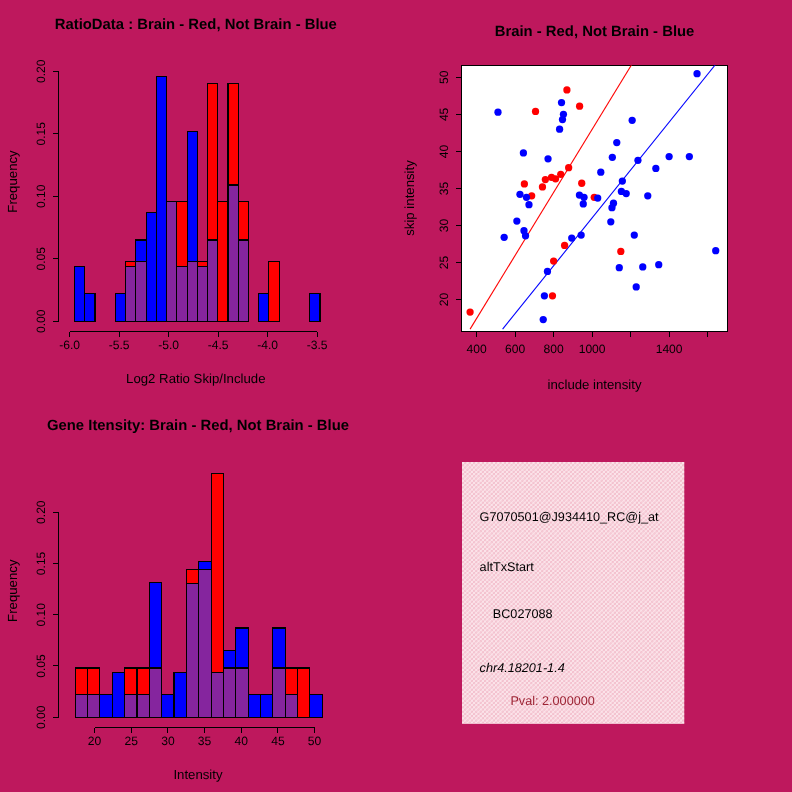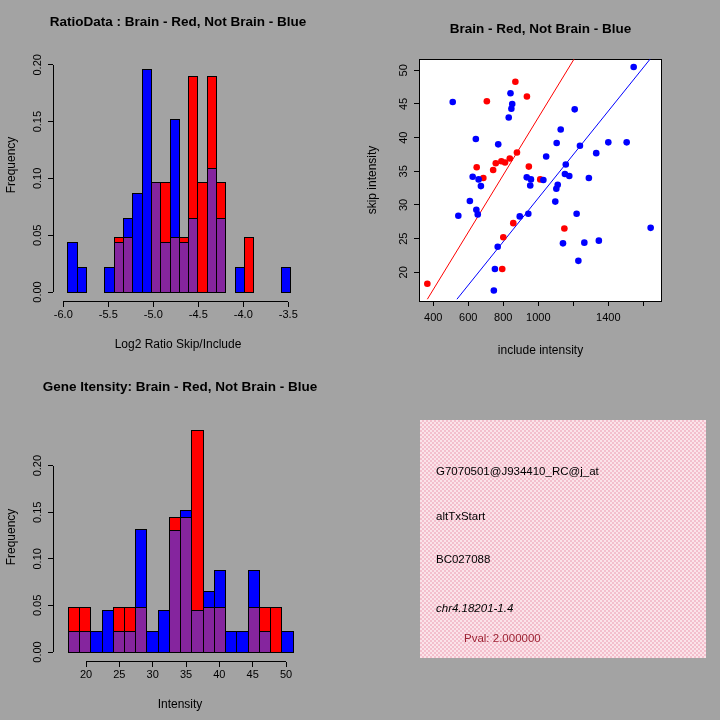--- a/index.html
+++ b/index.html
@@ -1,33 +1,33 @@
 <!DOCTYPE html>
 <html><head>
 <meta charset="utf-8">
 <style>
   html,body{margin:0;padding:0;background:#ffffff;}
   body{width:720px;height:720px;position:relative;overflow:hidden;
        font-family:"Liberation Sans",sans-serif;}
-  #figure{position:absolute;left:0;top:0;width:720px;height:720px;background:#a3a3a3;}
+  #figure{position:absolute;left:0;top:0;width:720px;height:720px;background:#be185d;}
   svg.panel{position:absolute;width:360px;height:360px;}
   svg.panel text{font-family:"Liberation Sans",sans-serif;fill:#000;}
   #panel-ratio{left:0;top:0;}
   #panel-scatter{left:360px;top:0;}
   #panel-gene{left:0;top:360px;}
-  #info-panel{position:absolute;left:420px;top:420px;width:286px;height:238px;
+  #info-panel{position:absolute;left:420px;top:420px;width:202px;height:238px;
       background-color:#fbe3e9;
       background-image:
         linear-gradient(45deg,#f3bfcd 25%,transparent 25%,transparent 75%,#f3bfcd 75%),
         linear-gradient(45deg,#f3bfcd 25%,transparent 25%,transparent 75%,#f3bfcd 75%);
       background-size:4px 4px;background-position:0 0,2px 2px;}
   .info-line{position:absolute;left:16px;font-size:11.5px;color:#000;white-space:nowrap;}
   #info-probe{top:45px;}
   #info-event{top:90px;text-align:right;}
-  #info-acc{top:133px;}
+  #info-acc{top:133px;margin-left:12px;}
   #info-locus{top:182px;font-style:italic;}
   #info-pval{top:212px;}
 </style>
 </head>
 <body>
 
 <div id="figure">
   <svg id="panel-ratio" class="panel" viewBox="0 0 360 360">
       <text x="178" y="26" font-size="13.5" text-anchor="middle" font-weight="bold">RatioData : Brain - Red, Not Brain - Blue</text>
       <text x="178" y="348" font-size="12" text-anchor="middle">Log2 Ratio Skip/Include</text>

